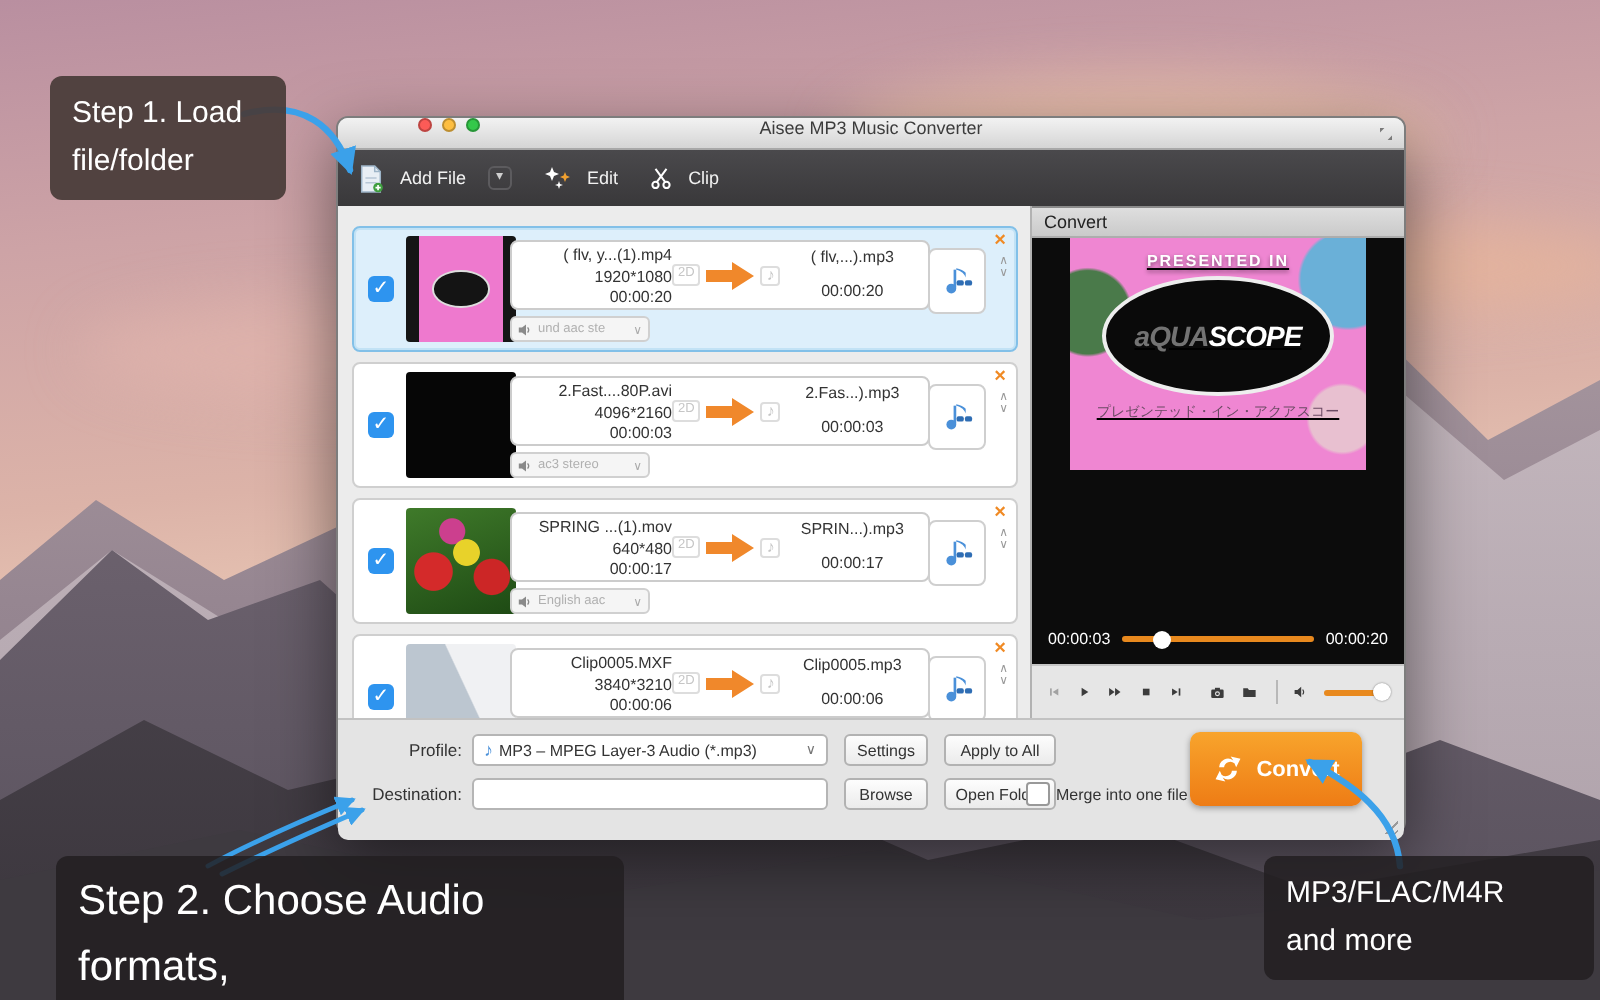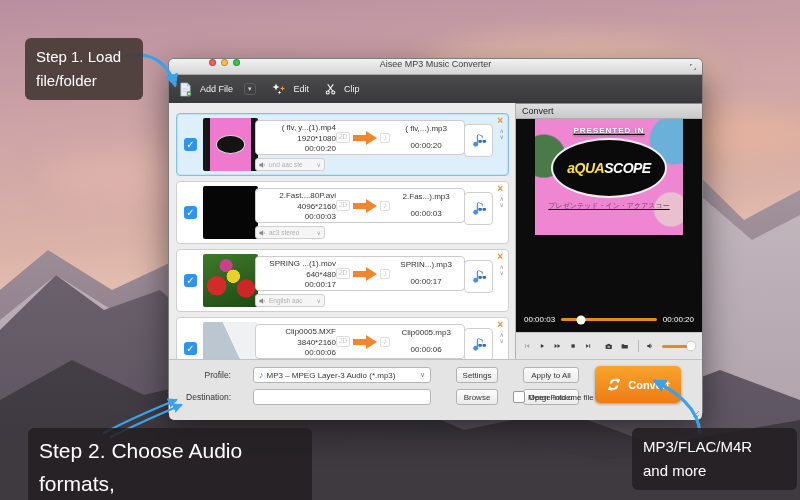--- a/index.html
+++ b/index.html
@@ -91,40 +91,40 @@
     background:
      radial-gradient(circle at 6% 32%,#4a7a4a 0 13%,transparent 14%),
      radial-gradient(circle at 94% 18%,#6ab0d8 0 14%,transparent 15%),
      radial-gradient(circle at 92% 78%,#e8c0d0 0 10%,transparent 11%),
      #ef86d2; text-decoration: underline;}
   .pres{margin-top:7px;text-align:center;color:#fff;font-weight:bold;font-size:8px;letter-spacing:1px;
     text-shadow:0 1px 2px rgba(0,0,0,.45);}
   .oval{width:116px;height:60px;margin:3px auto 0;background:#0a0a0a;border:2px solid #eee;border-radius:50%;
     display:flex;align-items:center;justify-content:center;font-style:italic;font-weight:bold;font-size:14px;
     letter-spacing:-.5px;box-sizing:border-box;}
-  .oval .aq{color:#fde047}.oval .sc{color:#fff}
+  .oval .aq{color:#737373}.oval .sc{color:#fff}
   .jp{margin-top:3px;text-align:center;font-size:7px;color:#6b4a63;white-space:nowrap;overflow:hidden;}
   .progressrow{position:absolute;left:8px;right:8px;bottom:8px;display:flex;align-items:center;gap:6px;
     color:#fff;font-size:8px;}
   .pbar{flex:1;height:3px;background:#e8891e;border-radius:2px;position:relative;}
   .knob{position:absolute;left:21%;top:50%;transform:translate(-50%,-50%);width:9px;height:9px;
     background:#fff;border-radius:50%;}
   .controls{height:26px;background:#e6e6e6;border-top:1px solid #c6c6c6;display:flex;align-items:center;
     padding:0 8px;gap:9px;}
   .tico{fill:#3c3c3c;}
   .tico.dim{fill:#a2a2a2;}
   .csep{width:1px;height:12px;background:#b8b8b8;}
   .vslider{width:52px;height:3px;background:#e8891e;border-radius:2px;position:relative;}
   .vknob{position:absolute;left:92%;top:50%;transform:translate(-50%,-50%);width:9px;height:9px;
     background:#fff;border-radius:50%;box-shadow:0 0 1px rgba(0,0,0,.5);}
 
   
   .bottombar{height:60px;background:#e4e4e4;border-top:1px solid #c2c2c2;position:relative;
     border-radius:0 0 5px 5px;font-size:8.5px;color:#333;}
-  .brow{position:absolute;left:0;right:0;display:flex;align-items:center;gap:17px;}
+  .brow{position:absolute;left:0;right:0;display:flex;align-items:center;}
   .brow.r1{top:7px;}
   .brow.r2{top:29px;}
   .blabel{width:62px;text-align:right;margin-right:5px;}
   .pselect{width:178px;height:16px;background:#fff;border:1px solid #b5b5b5;border-radius:3px;
     display:flex;align-items:center;gap:3px;padding:0 5px;font-size:8px;box-sizing:border-box;}
   .pnote{color:#4a90d9;font-size:9px;}
   .psel-caret{margin-left:auto;color:#777;font-size:7px;}
   .dinput{width:178px;height:16px;background:#fff;border:1px solid #b5b5b5;border-radius:3px;
     box-sizing:border-box;font-size:8px;padding:0 4px;font-family:"Liberation Sans",sans-serif;}
   .sbtn{height:16px;background:linear-gradient(#fdfdfd,#ebebeb);border:1px solid #b2b2b2;border-radius:3px;
@@ -343,21 +343,21 @@
           <span>∨</span>
         </div>
       </div>
 
       <div class="row">
         <div class="cb">✓</div>
         <div class="thumb t3"></div>
         <div class="fileinfo">
           <div class="fi-left">
             <div>Clip0005.MXF</div>
-            <div>3840*2160</div>
+            <div>3840*3210</div>
             <div>00:00:06</div>
           </div>
           <div class="fi-mid">
             <span class="badge">2D</span>
             <svg width="24" height="14" viewBox="0 0 24 14">
                 <polygon points="0,4 13,4 13,0 24,7 13,14 13,10 0,10" fill="#F0882B"></polygon>
               </svg>
             <span class="badge note">♪</span>
           </div>
           <div class="fi-right">

